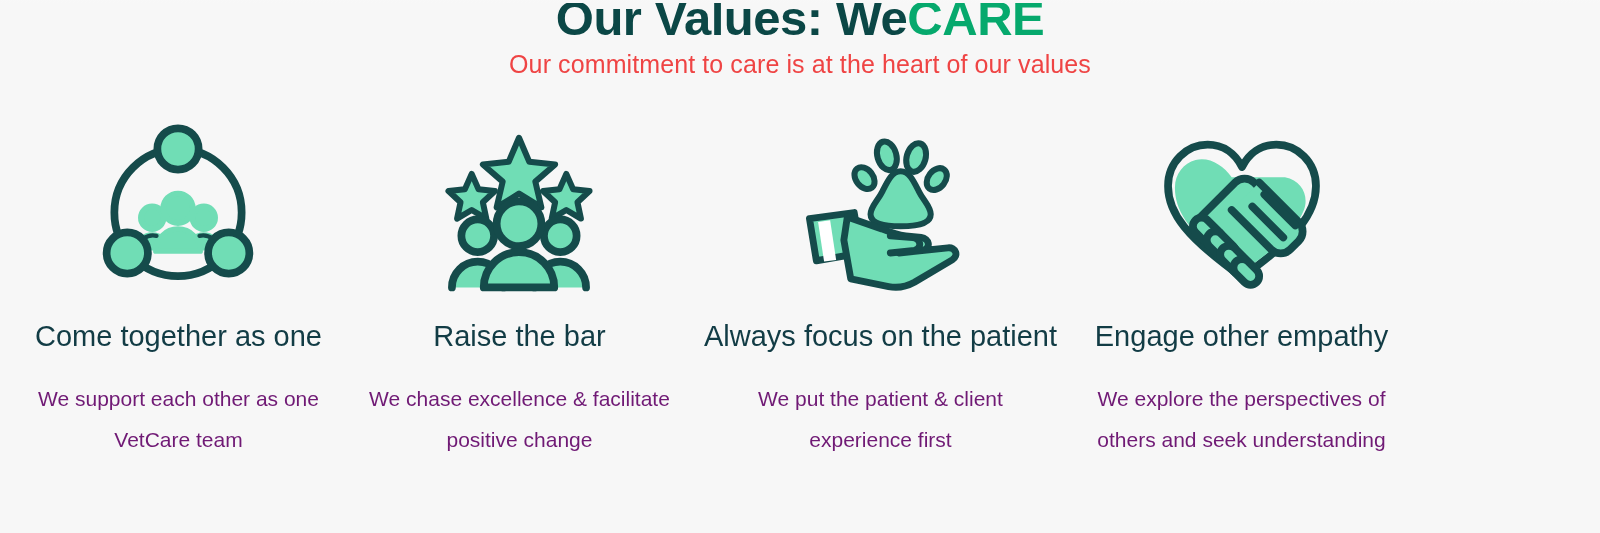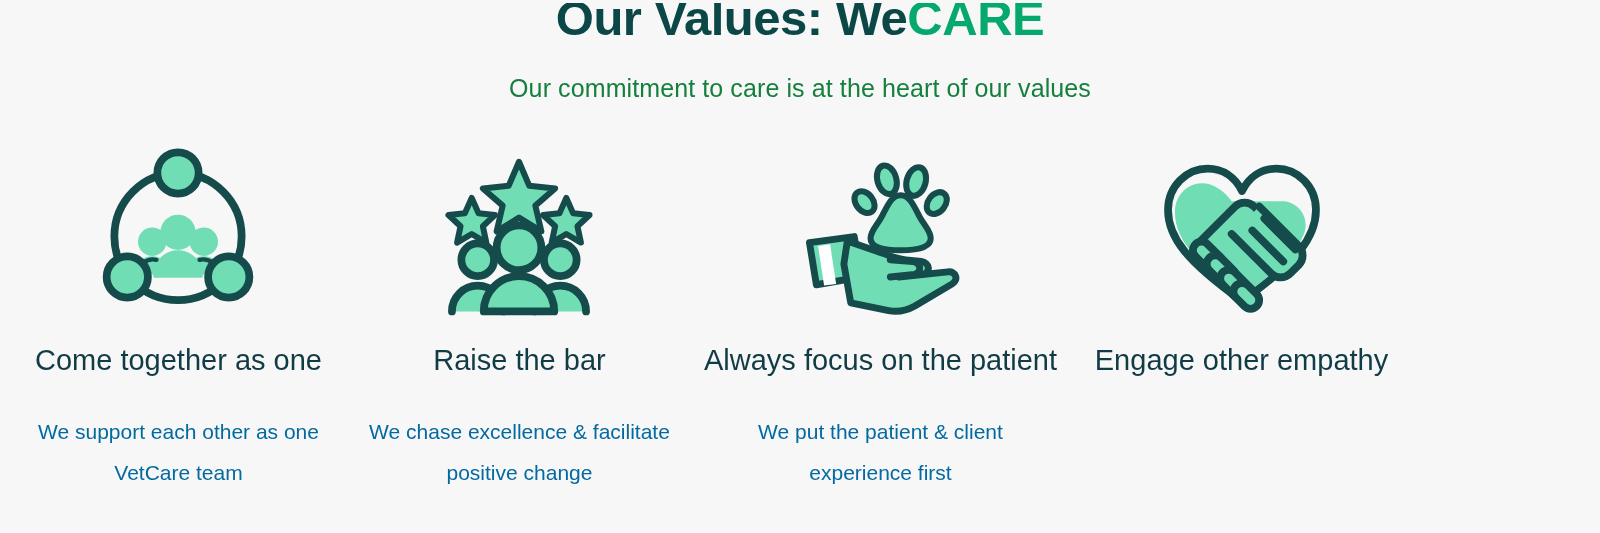--- a/index.html
+++ b/index.html
@@ -45,24 +45,23 @@
     font-size: 49px;
     font-weight: bold;
     letter-spacing: -0.5px;
     line-height: 1.18;
     color: #0b4746;
     white-space: nowrap;
   }
   .page-title .accent { color: #06a96d; }
 
   .page-subtitle {
-    margin-top: 24px;
     font-size: 25px;
     font-weight: 400;
-    color: #15803d;
+    color: #ef4444;
     letter-spacing: 0.1px;
     line-height: 1.3;
   }
 
   
   .values-grid {
     display: flex;
     width: 1420px;
     margin-top: 44px;
     padding: 0 8px;
@@ -89,24 +88,24 @@
   .value-title {
     margin-top: 23px;
     font-size: 29px;
     font-weight: 400;
     color: #123c45;
     line-height: 1.2;
     white-space: nowrap;
   }
 
   .value-desc {
-    margin-top: 34px;
+    margin-top: 25px;
     font-size: 21px;
     font-weight: 400;
-    color: #0369a1;
+    color: #701a75;
     line-height: 1.95;
     max-width: 330px;
   }
   .value-card:nth-child(4) .value-desc { max-width: 380px; }
 </style>
 </head>
 <body>
 
 <div class="section">
 
@@ -238,16 +237,17 @@
             <rect x="56" y="132" width="40" height="20" rx="10" transform="rotate(45 76 142)"></rect>
             <rect x="72" y="148" width="38" height="20" rx="10" transform="rotate(45 91 158)"></rect>
             <rect x="88" y="162" width="34" height="20" rx="10" transform="rotate(45 105 172)"></rect>
 
             <path d="M112 96 l36 36" fill="none"></path>
             <path d="M126 82 l36 36" fill="none"></path>
           </g>
         </svg>
       </div>
       <div class="value-title">Engage other empathy</div>
+      <div class="value-desc">We explore the perspectives of others and seek understanding</div>
     </div>
 
   </div>
 </div>
 
 </body></html>

